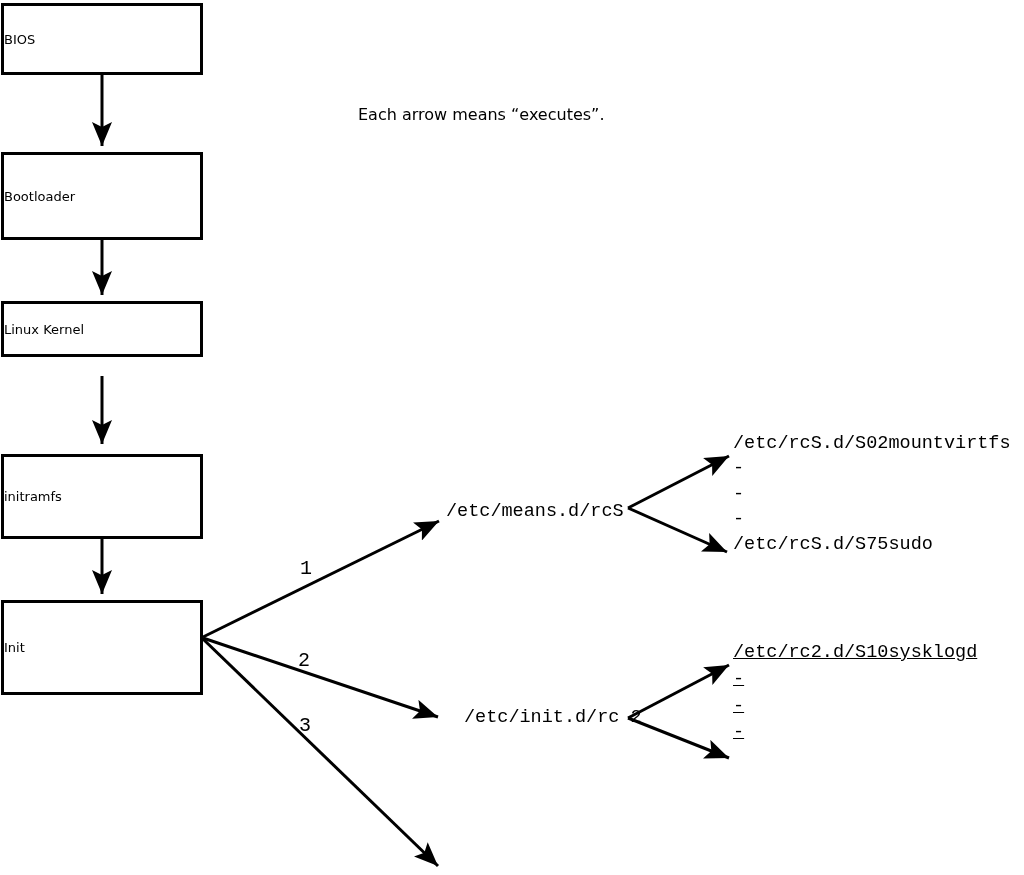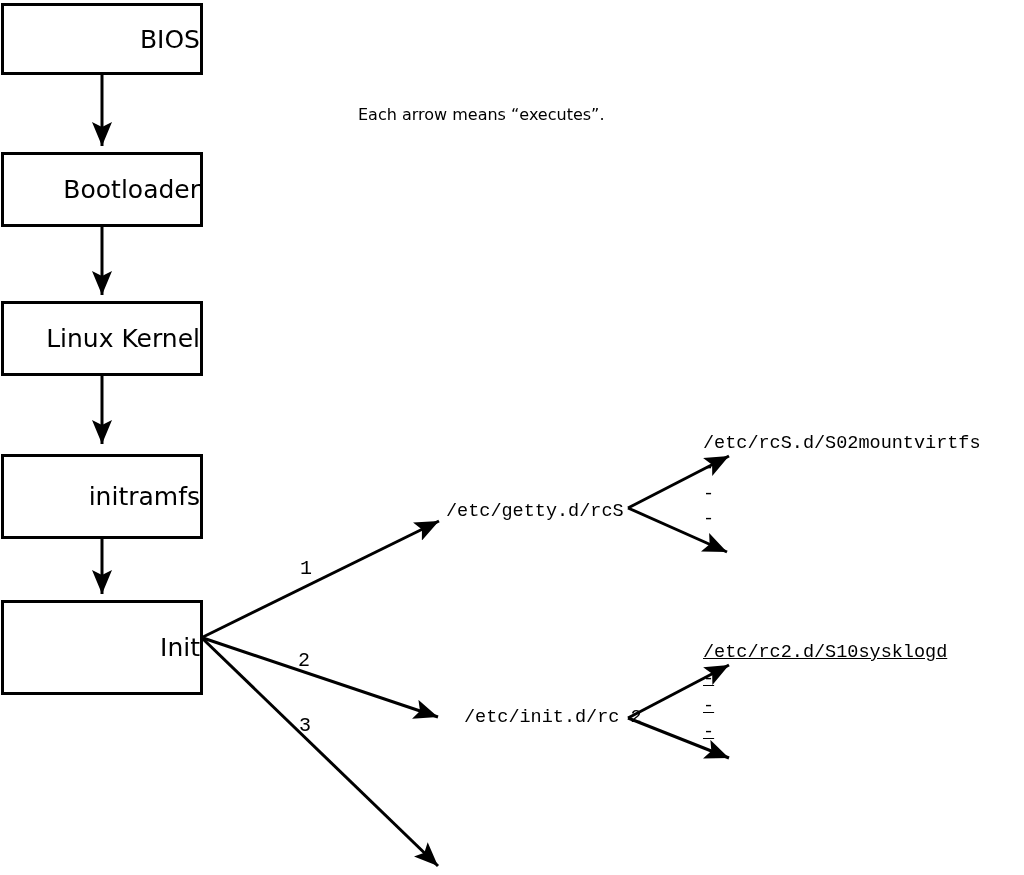--- a/index.html
+++ b/index.html
@@ -2,33 +2,33 @@
 <html style="--ink: #000000; --background: #ffffff;"><head>
 <meta charset="utf-8">
 <style>
   html,body{margin:0;padding:0;background:#fff;}
   .diagram{position:relative;width:1024px;height:875px;overflow:hidden;
     background:var(--background,#fff);color:var(--ink,#000);
     font-family:"DejaVu Sans",sans-serif;}
   .layer{position:absolute;left:0;top:0;}
   .box{position:absolute;left:1px;width:202px;box-sizing:border-box;
     border:3px solid var(--ink,#000);background:var(--background,#fff);
-    display:flex;align-items:center;justify-content:flex-end;font-size:25px;}
+    display:flex;align-items:center;justify-content:flex-start;font-size:13px;}
   .b1{top:3px;height:72px}
-  .b2{top:152px;height:75px}
-  .b3{top:301px;height:75px}
+  .b2{top:152px;height:88px}
+  .b3{top:301px;height:56px}
   .b4{top:454px;height:85px}
   .b5{top:600px;height:95px}
   .label{position:absolute;white-space:pre;}
   .sans{font-family:"DejaVu Sans",sans-serif;font-size:16px;}
   .mono{font-family:"Liberation Mono","DejaVu Sans Mono",monospace;font-size:18.5px;}
   .num{font-family:"Liberation Mono","DejaVu Sans Mono",monospace;font-size:20px;}
   .vcenter{transform:translateY(-50%);}
   .center{transform:translate(-50%,-50%);}
-  .script-col{position:absolute;left:703px;}
+  .script-col{position:absolute;left:733px;}
   .script-col .line{white-space:pre;}
   .col-rcs{top:431px;} .col-rcs .line{height:25.25px;line-height:25.25px;}
   .col-rc2{top:640px;text-decoration:underline;} .col-rc2 .line{height:26.75px;line-height:26.75px;}
 </style>
 </head>
 <body>
 
 <div class="diagram">
 
   <svg class="layer" width="1024" height="875" viewBox="0 0 1024 875">
@@ -67,29 +67,30 @@
   <div class="box b5">
     <span>Init</span>
   </div>
 
   <div class="label sans vcenter" style="left:358px;top:114px">Each arrow means “executes”.</div>
 
   <div class="label num center" style="left:306px;top:568px">1</div>
   <div class="label num center" style="left:304px;top:660px">2</div>
   <div class="label num center" style="left:305px;top:725px">3</div>
 
-  <div class="label mono vcenter" style="left:446px;top:511px">/etc/getty.d/rcS</div>
+  <div class="label mono vcenter" style="left:446px;top:511px">/etc/means.d/rcS</div>
   <div class="label mono vcenter" style="left:464px;top:717px">/etc/init.d/rc 2</div>
   <div class="label mono vcenter" style="left:448px;top:885px">getty</div>
 
   <div class="script-col col-rcs mono">
     <div class="line">/etc/rcS.d/S02mountvirtfs</div>
     <div class="line">-</div>
     <div class="line">-</div>
     <div class="line">-</div>
+    <div class="line">/etc/rcS.d/S75sudo</div>
   </div>
 
   <div class="script-col col-rc2 mono">
     <div class="line">/etc/rc2.d/S10sysklogd</div>
     <div class="line">-</div>
     <div class="line">-</div>
     <div class="line">-</div>
   </div>
 
 </div>

